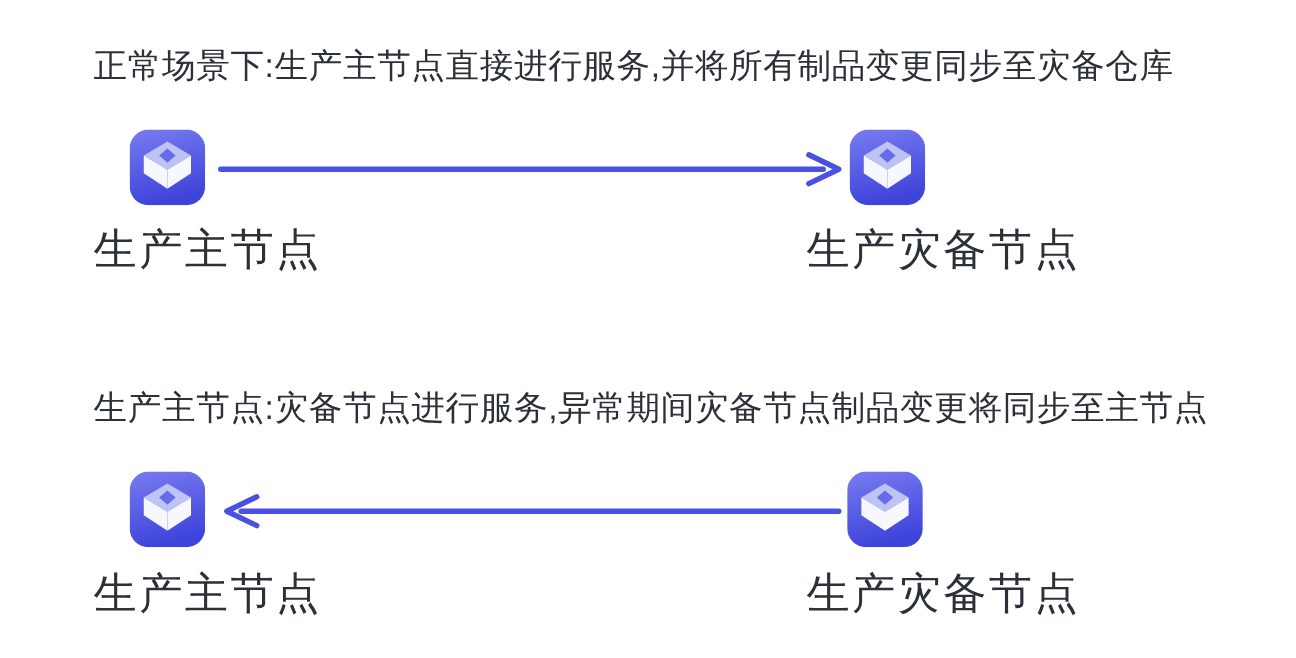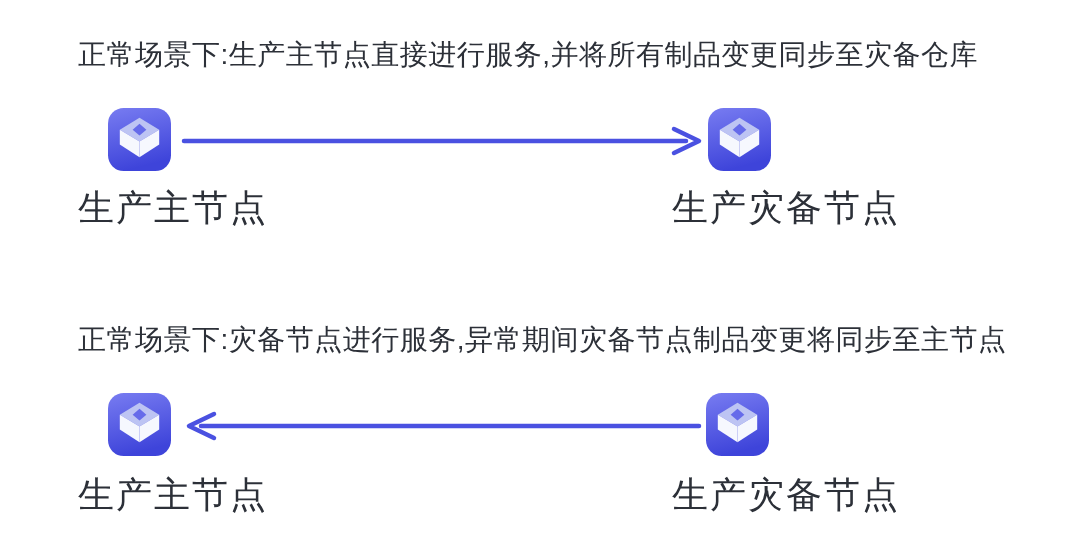--- a/index.html
+++ b/index.html
@@ -103,21 +103,21 @@
       <path d="M12 22 L32 34 L32 50 L12 37 Z" style="fill:var(--icon-box-front-face,#f6f8fe)"></path>
       <path d="M52 22 L32 34 L32 50 L52 37 Z" style="fill:var(--icon-box-front-face,#f6f8fe)"></path>
       <path d="M32 16 L39 22 L32 28 L25 22 Z" style="fill:var(--icon-box-hole,#666bea)"></path>
     </svg>
   </div>
 
   <div class="node-label" id="label-normal-left">生产主节点</div>
 
   <div class="node-label" id="label-normal-right">生产灾备节点</div>
 
-  <div class="scenario-title" id="title-abnormal">正常场景下:灾备节点进行服务,异常期间灾备节点制品变更将同步至主节点</div>
+  <div class="scenario-title" id="title-abnormal">生产主节点:灾备节点进行服务,异常期间灾备节点制品变更将同步至主节点</div>
 
   <div class="node-icon" id="icon-abnormal-left">
     <svg viewBox="0 0 64 64">
       <rect x="0" y="0" width="64" height="64" rx="16" fill="url(#icon-grad)"></rect>
       <path d="M32 10 L52 22 L32 34 L12 22 Z" style="fill:var(--icon-box-top-face,#bdc4f3)"></path>
       <path d="M12 22 L32 34 L32 50 L12 37 Z" style="fill:var(--icon-box-front-face,#f6f8fe)"></path>
       <path d="M52 22 L32 34 L32 50 L52 37 Z" style="fill:var(--icon-box-front-face,#f6f8fe)"></path>
       <path d="M32 16 L39 22 L32 28 L25 22 Z" style="fill:var(--icon-box-hole,#666bea)"></path>
     </svg>
   </div>

